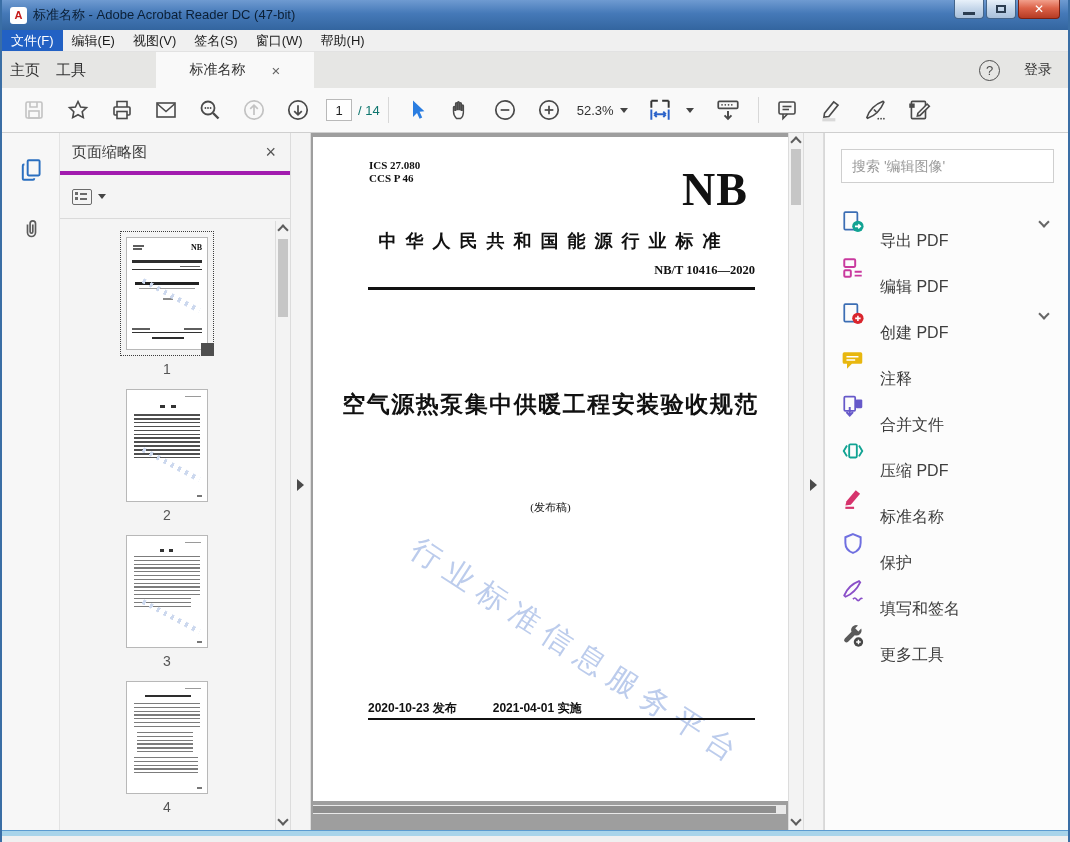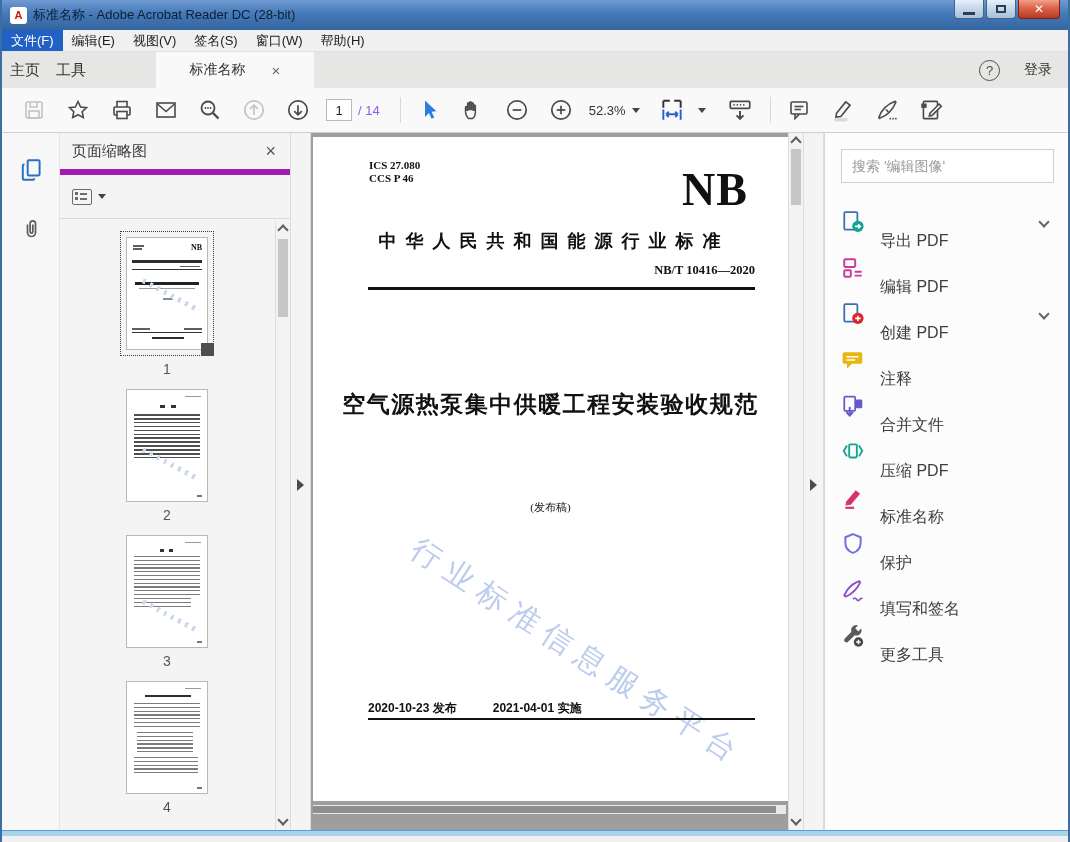--- a/index.html
+++ b/index.html
@@ -40,34 +40,34 @@
                 align-items:center; justify-content:center; font-size:13px; color:#4d4d4d; }
   .login { font-size:14px; color:#323232; }
 
   
   .toolbar { height:45px; background:#f9f9f9; border-bottom:1px solid #cfcfcf; display:flex; align-items:center;
              padding-left:14px; }
   .tbtn { width:36px; height:34px; display:flex; align-items:center; justify-content:center; margin-right:8px; }
   .tsep { width:1px; height:26px; background:#d8d8d8; margin:0 10px 0 4px; }
   .pageinput { width:26px; height:22px; border:1px solid #b9b9b9; background:#fff; text-align:center;
                font-size:13px; color:#222; margin:0 6px 0 2px; }
-  .pagetotal { font-size:13px; color:#8b5cf6; margin-right:16px; }
+  .pagetotal { font-size:13px; color:#0f766e; margin-right:4px; }
   .zoomlabel { font-size:13px; color:#333; margin:0 6px 0 2px; }
   .caret { width:0; height:0; border-left:4px solid transparent; border-right:4px solid transparent;
            border-top:5px solid #444; }
 
   
   .main { display:flex; height:697px; background:#fff; }
 
   .leftrail { width:58px; background:#f7f7f7; border-right:1px solid #e3e3e3; position:relative; }
   .rail-ico { position:absolute; left:17px; width:24px; height:24px; }
 
   .thumbpanel { width:230px; background:#f4f4f4; position:relative; }
   .tp-head { height:42px; display:flex; align-items:center; justify-content:space-between;
-             padding:0 14px 0 12px; border-bottom:6px solid #a21caf; }
+             padding:0 14px 0 12px; border-bottom:4px solid #a21caf; }
   .tp-title { font-size:15px; color:#3a3a3a; }
   .tp-close { font-size:18px; color:#555; }
   .tp-opts { height:44px; display:flex; align-items:center; gap:6px; padding-left:12px; border-bottom:1px solid #dadada; }
   .optbox { width:20px; height:16px; border:1.5px solid #6b6b6b; border-radius:2px; position:relative; }
   .optbox:before { content:""; position:absolute; left:2px; top:2.5px; width:3px; height:3px; background:#6b6b6b;
                    box-shadow:0 5px 0 #6b6b6b; }
   .optbox:after { content:""; position:absolute; left:7px; top:3.5px; width:7px; height:1.5px; background:#6b6b6b;
                   box-shadow:0 5px 0 #6b6b6b; }
   .thumblist { position:absolute; top:88px; bottom:0; left:0; right:16px; display:flex; flex-direction:column;
                align-items:center; padding-top:10px; overflow:hidden; }
@@ -138,21 +138,21 @@
 
   svg { display:block; }
 </style>
 </head>
 <body>
 
 <div class="window">
 
   <div class="titlebar">
     <div class="appicon">A</div>
-    <div class="apptitle">标准名称 - Adobe Acrobat Reader DC (28-bit)</div>
+    <div class="apptitle">标准名称 - Adobe Acrobat Reader DC (47-bit)</div>
     <div class="winbtns">
       <div class="winbtn">
           <div class="glyph-min"></div>
         </div>
       <div class="winbtn">
           <div class="glyph-max"></div>
         </div>
       <div class="winbtn close">✕</div>
     </div>
   </div>

